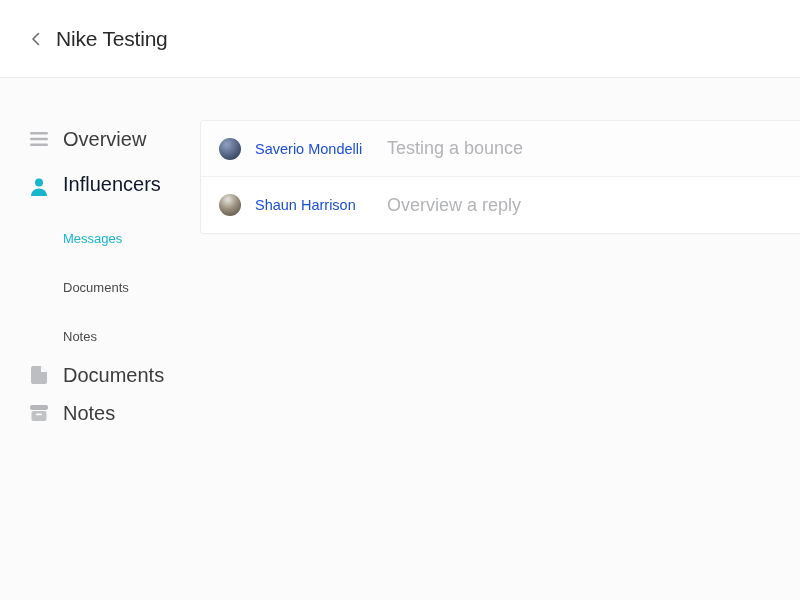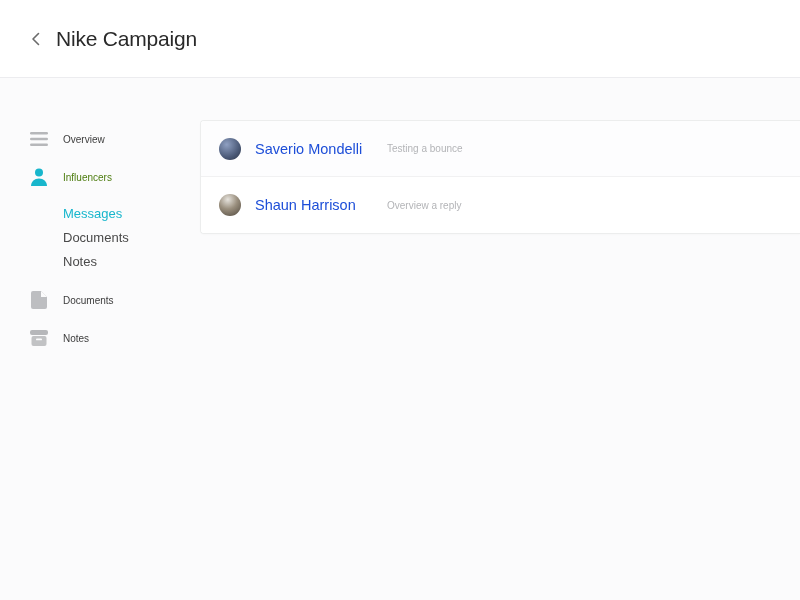--- a/index.html
+++ b/index.html
@@ -42,41 +42,42 @@
     padding-top: 42px;
     padding-left: 30px;
   }
   .nav-item {
     display: flex;
     align-items: center;
     gap: 15px;
     height: 38px;
     cursor: pointer;
     color: #3c3c3c;
-    font-size: 10px;
-  }
-  .nav-item.active { color: #4d7c0f; }
+    font-size: 20px;
+  }
+  .nav-item.active { color: #0f172a; align-items: flex-end; }
   .nav-item .icon {
     width: 18px; height: 18px;
     color: #b6b7ba;
     display: flex; align-items: center; justify-content: center;
   }
   .nav-item.active .icon { color: #18b6cc; }
   .subnav {
     padding-left: 33px;
     padding-top: 5px;
     padding-bottom: 8px;
   }
   .subnav-item {
     font-size: 13px;
     color: #4a4a4a;
     height: 24px;
     display: flex;
     align-items: center;
     cursor: pointer;
+    margin-top: 25px;
   }
   .subnav-item.active { color: #18b6cc; }
 
   .main {
     flex: 1;
     padding-top: 42px;
     position: relative;
   }
   .thread-list {
     background: #fdfdfe;
@@ -118,34 +119,34 @@
   }
   .avatar.a1 { background: radial-gradient(circle at 35% 30%, #8fa0c2 0%, #4b5a78 60%, #2c3446 100%); }
   .avatar.a2 { background: radial-gradient(circle at 40% 25%, #e6e3dd 0%, #9a8f7e 45%, #4e463b 100%); }
   .thread-name {
     font-size: 14.5px;
     color: #1d4ed8;
     font-weight: 500;
     min-width: 118px;
   }
   .thread-preview {
-    font-size: 10px;
+    font-size: 18px;
     color: #b3b4b7;
   }
 </style>
 </head>
 <body>
 
 <div class="header">
   <div class="back-chevron">
     <svg width="9" height="14" viewBox="0 0 9 14" fill="none">
         <path d="M7.5 1.5 2 7l5.5 5.5" stroke="currentColor" stroke-width="1.6" stroke-linecap="round" stroke-linejoin="round"></path>
       </svg>
   </div>
-  <div class="page-title">Nike Campaign</div>
+  <div class="page-title">Nike Testing</div>
 </div>
 
 <div class="body">
 
   <div class="sidebar">
 
     <div class="nav-item">
       <span class="icon">
         <svg width="18" height="14" viewBox="0 0 18 14">
             <rect y="0" width="18" height="2.6" rx="1.3" fill="currentColor"></rect>

